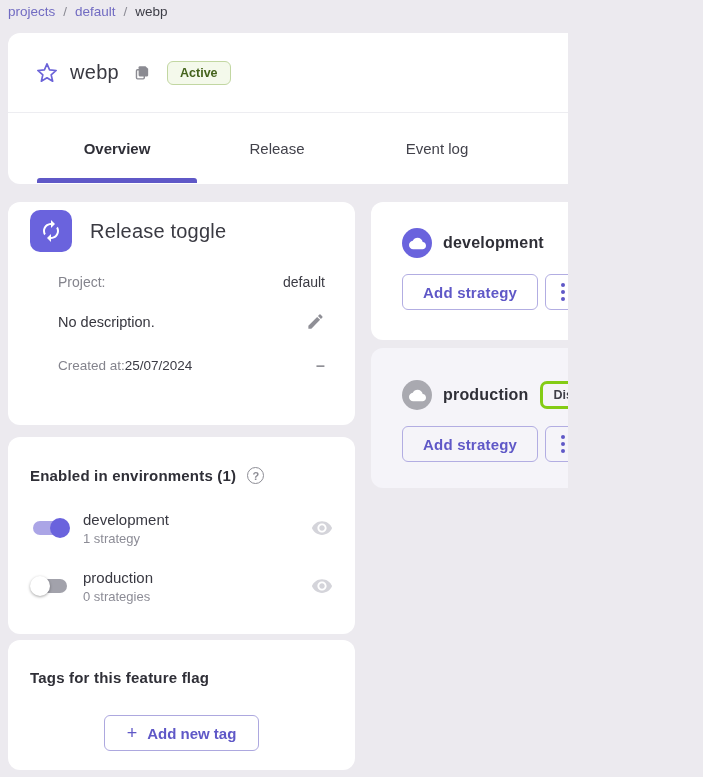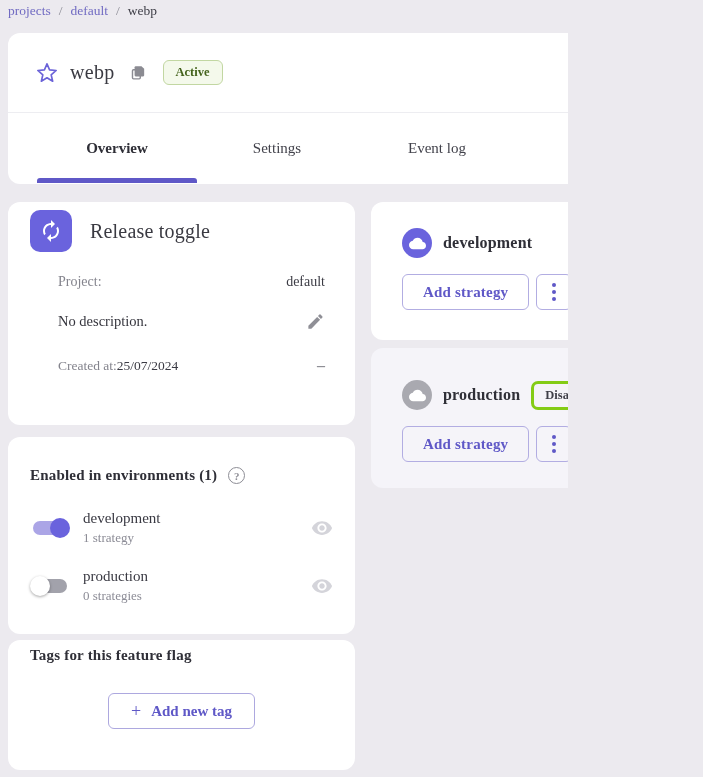--- a/index.html
+++ b/index.html
@@ -7,21 +7,21 @@
     --accent_track:#aba5e6; --accent_border:#b2ade2;
     --page_bg:#eceaef; --card_bg:#ffffff; --muted_card_bg:#f5f4f9;
     --text_dark:#2f2f37; --text_body:#3b3b44; --text_gray:#84848d;
     --icon_gray:#8f8f96; --light_icon:#d4d4da; --gray_fill:#a9a9b0;
     --toggle_off_track:#a2a2ab;
     --badge_green_bg:#f4f9eb; --badge_green_border:#c2d7a2; --badge_green_text:#44631c;
   }
   *{margin:0;padding:0;box-sizing:border-box;}
   html,body{width:703px;height:777px;}
   body{font-family:"Liberation Sans",sans-serif;background:var(--page_bg);overflow:hidden;}
-  .page{position:relative;width:568px;height:777px;background:var(--page_bg);overflow:hidden;font-family:Liberation Serif, serif;}
+  .page{position:relative;width:568px;height:777px;background:var(--page_bg);overflow:hidden;}
 
   
   .breadcrumb{position:absolute;top:0;left:8px;height:22px;display:flex;align-items:center;gap:8px;font-size:13.5px;}
   .crumb-link{color:var(--accent_muted);text-decoration:none;cursor:pointer;}
   .crumb-sep{color:#8b8b94;}
   .crumb-current{color:#3d3d46;}
 
   
   .header-card{position:absolute;left:8px;top:33px;width:695px;height:151px;background:var(--card_bg);border-radius:12px 0 0 12px;}
   .title-row{height:80px;display:flex;align-items:center;padding-left:28px;border-bottom:1px solid #ededf1;}
@@ -72,21 +72,21 @@
   .switch{position:relative;width:40px;height:24px;flex:none;cursor:pointer;}
   .switch .track{position:absolute;left:3px;top:5px;width:34px;height:14px;border-radius:7px;}
   .switch .thumb{position:absolute;top:2px;width:20px;height:20px;border-radius:50%;}
   .switch.on .track{background:var(--accent_track);}
   .switch.on .thumb{right:0;background:var(--accent_fill);}
   .switch.off .track{background:var(--toggle_off_track);}
   .switch.off .thumb{left:0;background:#fff;box-shadow:0 1px 3px rgba(0,0,0,.35);}
 
   
   .tags-card{height:130px;padding:0 22px;}
-  .tags-title{font-size:15px;font-weight:bold;color:var(--text_dark);padding-top:7px;letter-spacing:.2px;}
+  .tags-title{font-size:15px;font-weight:bold;color:var(--text_dark);padding-top:29px;letter-spacing:.2px;}
   .tags-btn-row{display:flex;justify-content:center;margin-top:29px;}
   .add-tag-btn{height:36px;padding:0 22px;border:1px solid #ada8df;border-radius:6px;background:#fff;color:var(--accent);font-size:15px;font-weight:bold;display:flex;align-items:center;gap:10px;cursor:pointer;font-family:inherit;}
   .plus-glyph{font-size:18px;font-weight:normal;}
 
   
   .env-panel{border-radius:12px;padding-left:31px;}
   .panel-dev{height:138px;background:var(--card_bg);margin-bottom:8px;}
   .panel-prod{height:140px;background:var(--muted_card_bg);}
   .panel-head{display:flex;align-items:center;}
   .panel-dev .panel-head{padding-top:26px;}
@@ -128,21 +128,21 @@
       <span class="copy-btn">
         <svg width="17" height="17" viewBox="0 0 24 24">
           <rect x="3.5" y="8" width="11" height="13" rx="1.5" fill="none" stroke="#8b8b92" stroke-width="2"></rect>
           <path d="M8 3h8.2L20 6.8V16a1.5 1.5 0 0 1-1.5 1.5H8A1.5 1.5 0 0 1 6.5 16V4.5A1.5 1.5 0 0 1 8 3z" fill="#8b8b92"></path>
         </svg>
       </span>
       <span class="status-badge">Active</span>
     </div>
     <div class="tabs">
       <div class="tab active">Overview</div>
-      <div class="tab">Settings</div>
+      <div class="tab">Release</div>
       <div class="tab">Event log</div>
     </div>
   </section>
 
   <div class="col-left">
 
     <section class="card details-card">
       <div class="type-row">
         <span class="type-icon">
           <svg width="24" height="24" viewBox="0 0 24 24" fill="#ffffff">

